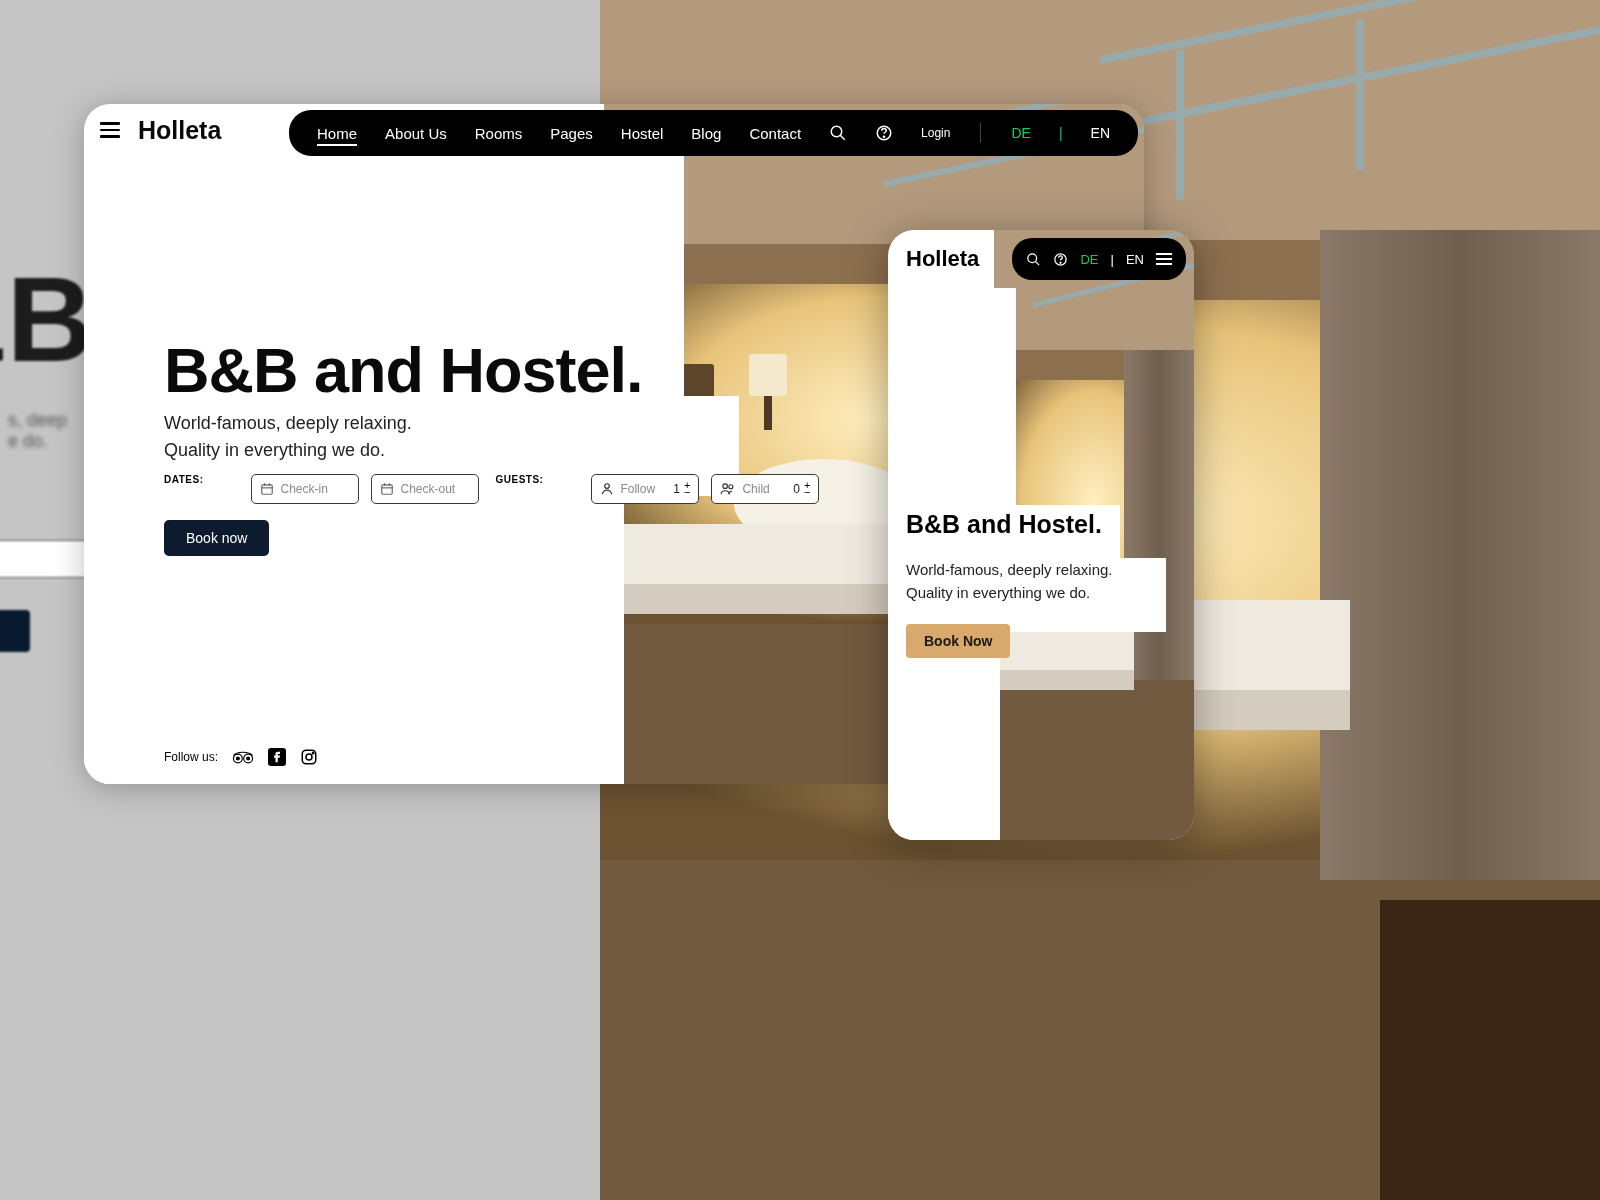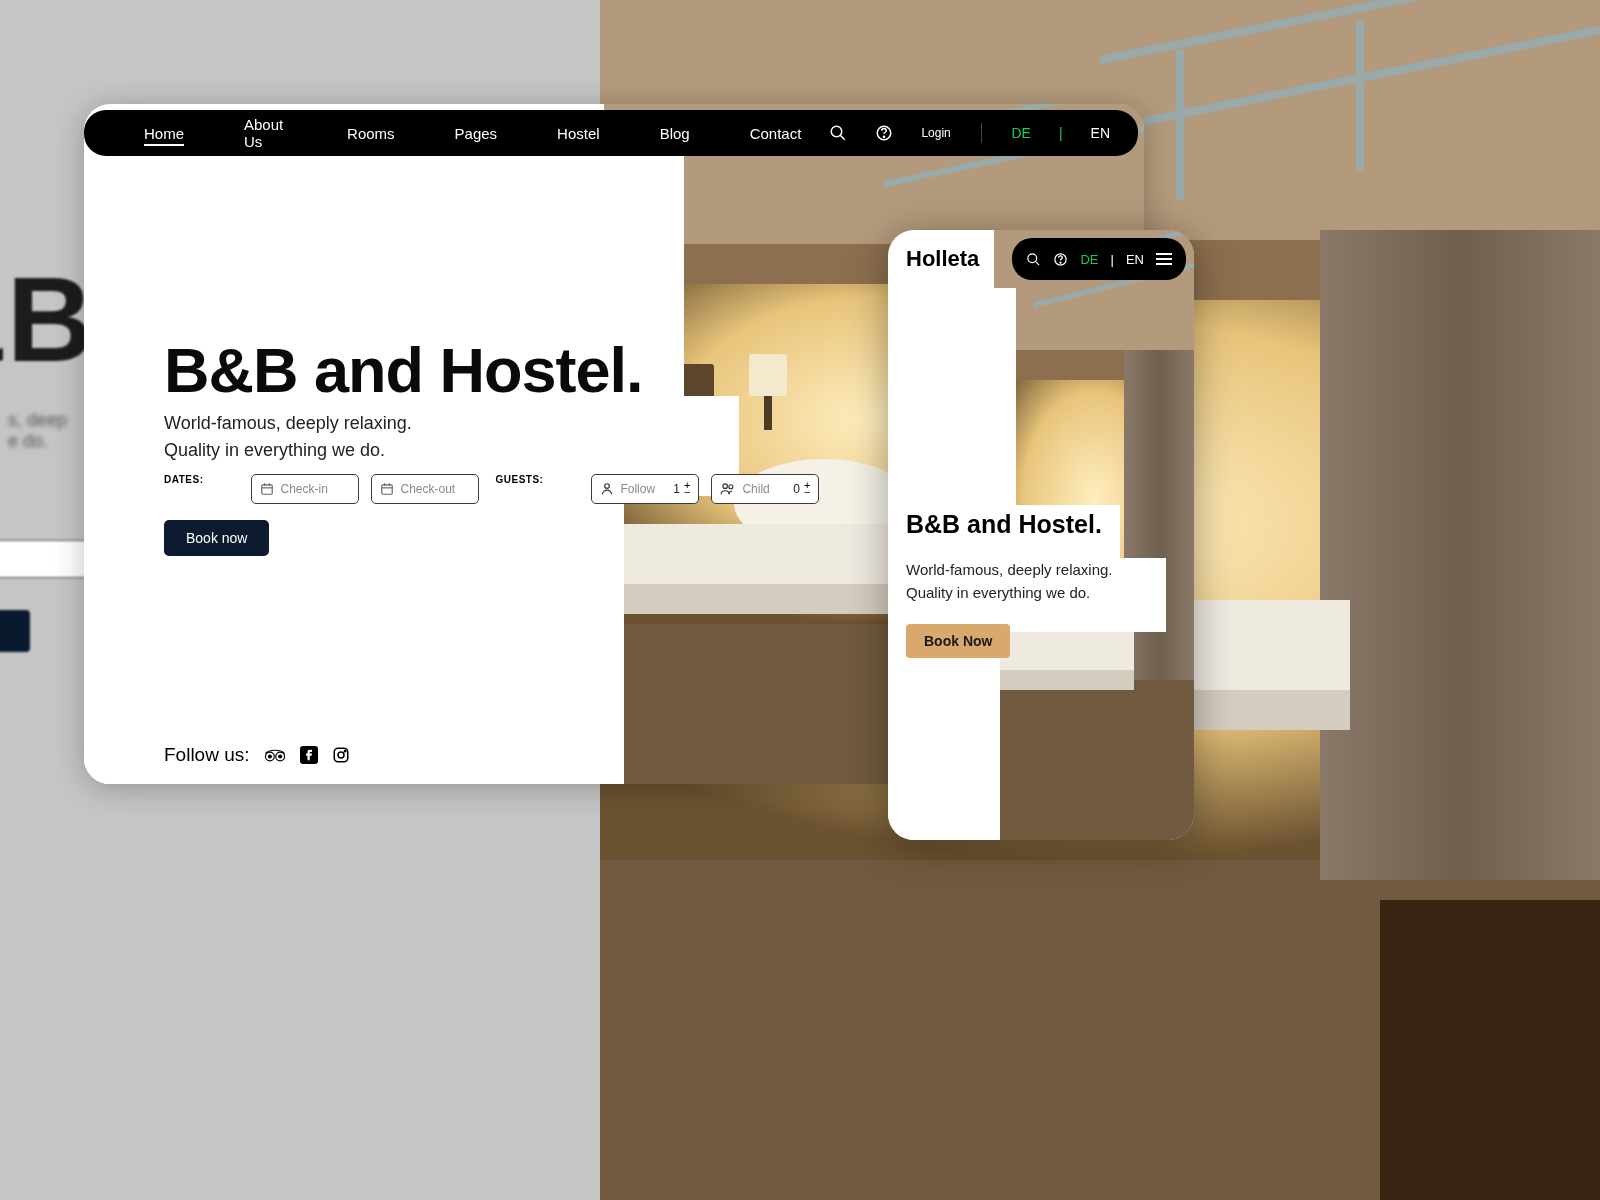--- a/index.html
+++ b/index.html
@@ -56,21 +56,21 @@
 }
 .hamb { margin-left: 16px; cursor: pointer; }
 .hamb span { display: block; width: 20px; height: 2.5px; background: #000; margin: 4px 0; border-radius: 1px; }
 .brand { margin-left: 18px; font-size: 25px; font-weight: 600; color: #0a0a0a; }
 .navbar {
   position: absolute; right: 6px; top: 6px; height: 46px;
   background: #000; border-radius: 22px;
   display: flex; align-items: center; padding: 0 28px; gap: 28px;
   color: #fff; font-size: 15px;
 }
-.nav-link { cursor: pointer; position: relative; margin-left: 32px; }
+.nav-link { cursor: pointer; position: relative; }
 .nav-link.active::after {
   content: ''; position: absolute; left: 0; bottom: -4px; width: 100%;
   height: 2px; background: #fff;
 }
 .nav-sep { width: 1px; height: 20px; background: #444; margin: 0 2px; }
 .nav-icon { display: inline-flex; cursor: pointer; }
 .login-txt { font-size: 12px; }
 .lang { font-size: 14px; }
 .lang-dim { color: #22c55e; }
 
@@ -106,21 +106,21 @@
 .field .ic { margin-right: 6px; color: #666; display: flex; }
 .field .val { color: #222; margin-left: auto; margin-right: 4px; }
 .field .stepper { display: flex; flex-direction: column; line-height: 7px; font-size: 11px; color: #000; cursor: pointer; }
 .book-btn {
   margin-top: 16px; background: #0d1b2e; color: #fff; border: none;
   padding: 10px 22px; border-radius: 5px; font-size: 14px; cursor: pointer;
 }
 
 .social {
   position: absolute; left: 80px; bottom: 18px; z-index: 20;
-  display: flex; align-items: center; gap: 14px; font-size: 19px;
+  display: flex; align-items: center; gap: 14px; font-size: 12px;
 }
 .social-ic { cursor: pointer; display: flex; }
 
 
 .mob {
   position: absolute; left: 888px; top: 230px; width: 306px; height: 610px;
   background: #fff; border-radius: 26px; overflow: hidden; z-index: 30;
   box-shadow: 0 6px 40px rgba(0,0,0,0.35);
 }
 .mob-bgimg { position: absolute; right: 0; top: 0; width: 200px; height: 610px; }

